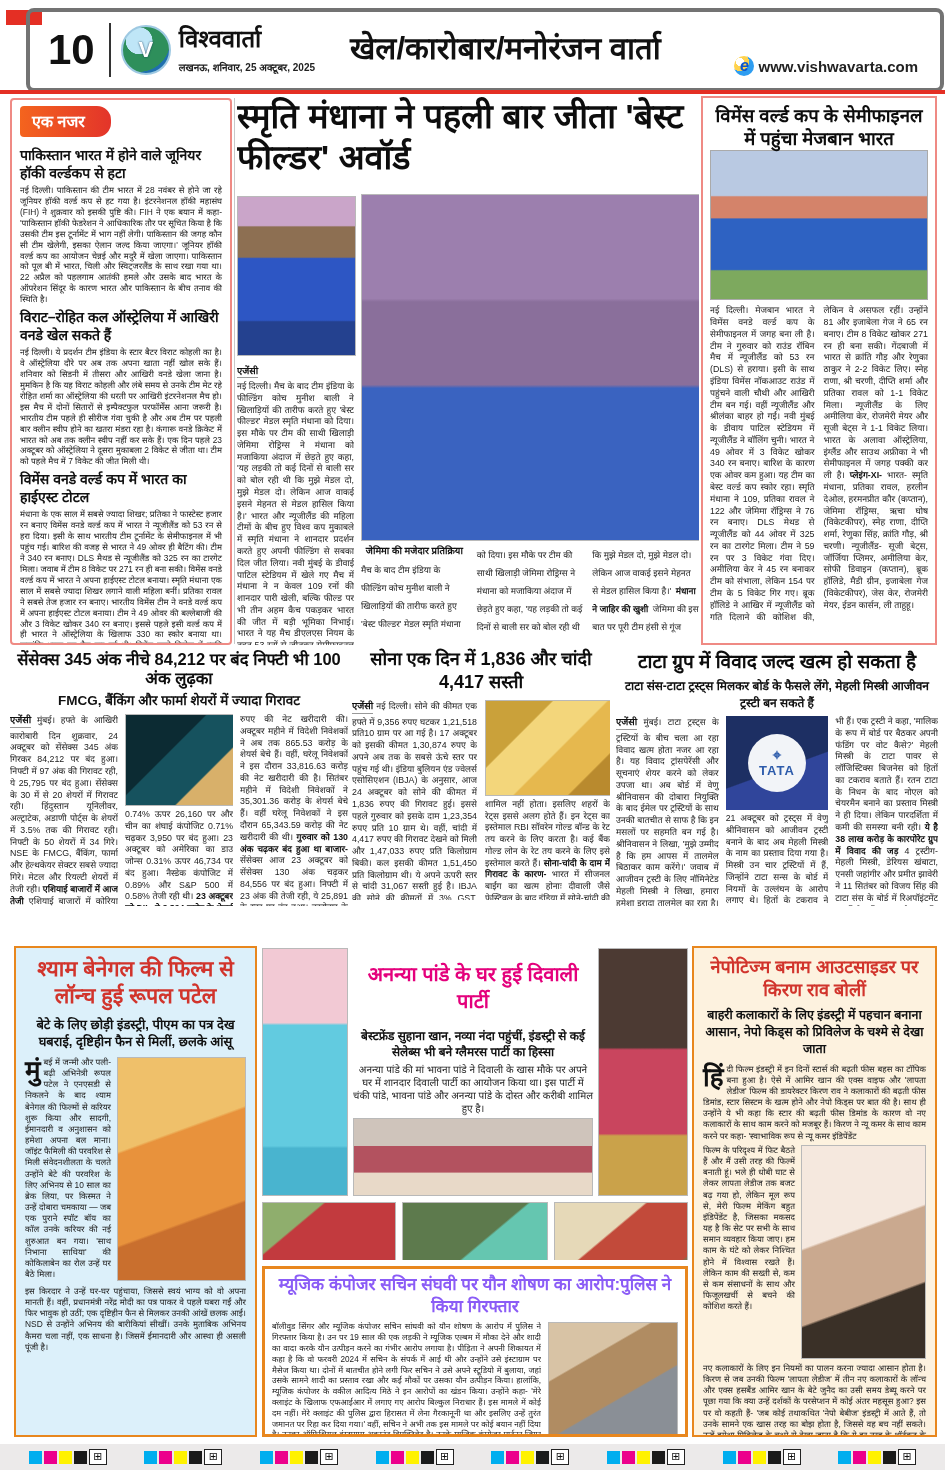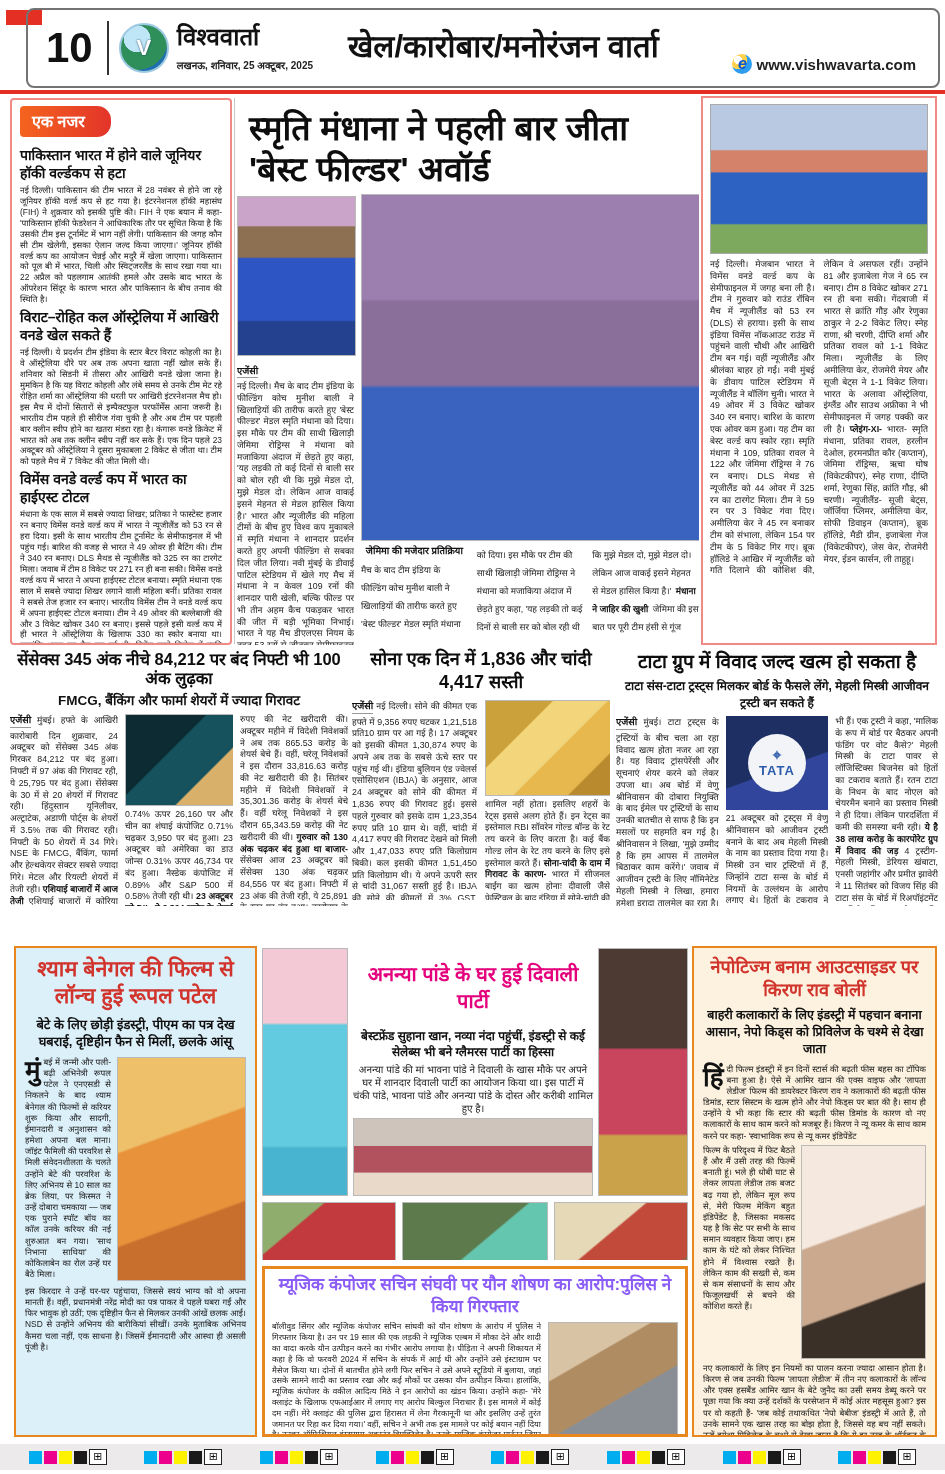--- a/index.html
+++ b/index.html
@@ -1,20 +1,20 @@
 <!DOCTYPE html>
 <html lang="hi"><head>
 <meta charset="utf-8">
 <style>
   html,body{margin:0;padding:0;background:#fff;}
   body{font-family:"Liberation Sans","DejaVu Sans",sans-serif;color:#1a1a1a;}
   .page{position:relative;width:945px;height:1474px;background:#fff;overflow:hidden;margin:0 auto;}
   
   .print-mark{position:absolute;left:6px;top:10px;width:36px;height:15px;background:#e42f24;}
-  .header-box{position:absolute;left:26px;top:8px;width:910px;height:76px;border:2px solid #737373;border-radius:8px;display:flex;align-items:center;}
+  .header-box{position:absolute;left:26px;top:8px;width:910px;height:76px;border:4px solid #737373;border-radius:8px;display:flex;align-items:center;}
   .header-rule{position:absolute;left:0;top:90px;width:945px;height:4px;background:#e42f24;}
   .pageno{font-size:42px;font-weight:bold;color:#111;padding:0 14px 0 18px;}
   .hdr-div{width:2px;height:54px;background:#333;margin-right:10px;}
   .logo-wrap{display:flex;align-items:center;gap:8px;}
   .logo-circle{width:46px;height:46px;border-radius:50%;background:radial-gradient(circle at 35% 30%,#bfe6f7 0 30%,#2e8f5b 31% 70%,#1f6fae 71% 100%);border:2px solid #9ec9e2;display:flex;align-items:center;justify-content:center;color:#fff;font-weight:bold;font-size:22px;text-shadow:0 0 2px #135;}
   .brand-name{font-size:24px;font-weight:bold;color:#111;line-height:1.05;}
   .brand-date{font-size:10px;font-weight:bold;color:#222;margin-top:9px;}
   .section-title{position:absolute;left:320px;top:14px;width:400px;text-align:left;font-size:31px;font-weight:bold;color:#111;}
   .site{position:absolute;right:22px;top:44px;display:flex;align-items:center;gap:4px;font-size:15px;font-weight:bold;color:#222;}
   .e-icon{width:20px;height:20px;border-radius:50%;background:radial-gradient(circle at 30% 30%,#fff 0 20%,#ffd24d 21% 45%,#2e9df0 46% 100%);color:#0b57d0;font-style:italic;font-weight:bold;font-size:16px;display:flex;align-items:center;justify-content:center;}
@@ -24,21 +24,21 @@
   .bodytxt{font-size:8.8px;line-height:1.34;text-align:justify;color:#222;}
   .subhead-inline{font-weight:bold;color:#111;margin-top:40px;}
   .photo{background-size:cover;border:1px solid #b9b9b9;}
   
   .eknajar{position:absolute;left:10px;top:98px;width:222px;height:547px;border:2px solid #ef8a84;border-radius:4px;padding:6px 8px;box-sizing:border-box;overflow:hidden;background:#fff;}
   .eknajar-tab{display:inline-block;background:linear-gradient(90deg,#f4641e,#e3342a);color:#fff;font-weight:bold;font-size:16px;padding:4px 26px 5px 12px;border-radius:4px 14px 14px 4px;margin-bottom:6px;}
   .story-title{font-size:14px;font-weight:bold;line-height:1.25;color:#111;margin:4px 0 3px;}
   .story-body{font-size:8.4px;line-height:1.3;text-align:justify;color:#222;}
   
   .lead{position:absolute;left:237px;top:96px;width:462px;height:549px;overflow:hidden;}
-  .lead h1{margin:12px;font-size:34px;line-height:1.2;font-weight:bold;color:#0d0d0d;}
+  .lead h1{margin:0;font-size:34px;line-height:1.2;font-weight:bold;color:#0d0d0d;}
   .lead-photo-s{position:absolute;left:0;top:100px;width:117px;height:158px;background:linear-gradient(180deg,#caa5c9 0 18%,#8d6f52 19% 38%,#2d56c4 39% 78%,#24418f 79% 100%);}
   .lead-photo-l{position:absolute;left:124px;top:98px;width:338px;height:345px;background:linear-gradient(180deg,#9c7fae 0 30%,#8a6f9b 31% 55%,#3a63c0 56% 100%);}
   .lead-col1{position:absolute;left:0;top:264px;width:117px;height:285px;overflow:hidden;}
   .lead-cap{position:absolute;left:124px;top:448px;width:338px;height:101px;overflow:hidden;column-count:3;column-gap:9px;}
   .cap-head{font-weight:bold;font-size:9.6px;text-align:center;margin-bottom:2px;color:#111;}
   
   .semi{position:absolute;left:701px;top:96px;width:236px;height:549px;border:2px solid #ef8a84;box-sizing:border-box;padding:6px 7px;overflow:hidden;background:#fff;}
   .semi h2{margin:0;font-size:18.5px;line-height:1.25;font-weight:bold;text-align:center;color:#0d0d0d;}
   .semi .sub{font-size:12.5px;font-weight:bold;text-align:center;margin:5px 0;color:#111;line-height:1.3;}
   .semi-photo{width:100%;height:150px;background:linear-gradient(180deg,#b9c9e2 0 30%,#d4836a 31% 45%,#2e62c2 46% 80%,#7da95e 81% 100%);border:1px solid #aaa;margin-bottom:5px;box-sizing:border-box;}
@@ -157,20 +157,21 @@
     </div>
     <div class="lead-cap">
       <div class="cap-head">जेमिमा की मजेदार प्रतिक्रिया</div>
       <span class="bodytxt">मैच के बाद टीम इंडिया के फील्डिंग कोच मुनीश बाली ने खिलाड़ियों की तारीफ करते हुए 'बेस्ट फील्डर' मेडल स्मृति मंधाना को दिया। इस मौके पर टीम की साथी खिलाड़ी जेमिमा रोड्रिग्स ने मंधाना को मजाकिया अंदाज में छेड़ते हुए कहा, 'यह लड़की तो कई दिनों से बाली सर को बोल रही थी कि मुझे मेडल दो, मुझे मेडल दो। लेकिन आज वाकई इसने मेहनत से मेडल हासिल किया है।'</span>
       <span class="bodytxt subhead-inline">मंधाना ने जाहिर की खुशी</span>
       <span class="bodytxt">जेमिमा की इस बात पर पूरी टीम हंसी से गूंज उठी। मंधाना ने भी खुशी जाहिर करते हुए कहा, 'टीम में जबसे मेडल देना शुरू हुआ है, ढाई साल हो गए, पहली बार मिला है।' भारतीय क्रिकेट कंट्रोल बोर्ड (बीसीसीआई) ने ड्रेसिंग रूम का वीडियो अब जारी किया है। भारत की निगाहें लीग स्टेज के आखिरी मुकाबले पर हैं, जहां टीम रविवार को नवी मुंबई में बांग्लादेश टीम से भिड़ेगी।</span>
     </div>
   </div>
 
   <div class="semi">
+    <h2>विमेंस वर्ल्ड कप के सेमीफाइनल में पहुंचा मेजबान भारत</h2>
     <div class="photo semi-photo"></div>
     <div class="semi-cols bodytxt">
       <span>नई दिल्ली। मेजबान भारत ने विमेंस वनडे वर्ल्ड कप के सेमीफाइनल में जगह बना ली है। टीम ने गुरुवार को राउंड रॉबिन मैच में न्यूजीलैंड को 53 रन (DLS) से हराया। इसी के साथ इंडिया विमेंस नॉकआउट राउंड में पहुंचने वाली चौथी और आखिरी टीम बन गई। वहीं न्यूजीलैंड और श्रीलंका बाहर हो गईं। नवी मुंबई के डीवाय पाटिल स्टेडियम में न्यूजीलैंड ने बॉलिंग चुनी। भारत ने 49 ओवर में 3 विकेट खोकर 340 रन बनाए। बारिश के कारण एक ओवर कम हुआ। यह टीम का बेस्ट वर्ल्ड कप स्कोर रहा। स्मृति मंधाना ने 109, प्रतिका रावल ने 122 और जेमिमा रॉड्रिग्स ने 76 रन बनाए। DLS मेथड से न्यूजीलैंड को 44 ओवर में 325 रन का टारगेट मिला। टीम ने 59 रन पर 3 विकेट गंवा दिए। अमीलिया केर ने 45 रन बनाकर टीम को संभाला, लेकिन 154 पर टीम के 5 विकेट गिर गए। ब्रूक हॉलिडे ने आखिर में न्यूजीलैंड को गति दिलाने की कोशिश की, लेकिन वे असफल</span>
       <span>रहीं। उन्होंने 81 और इजाबेला गेज ने 65 रन बनाए। टीम 8 विकेट खोकर 271 रन ही बना सकी। गेंदबाजी में भारत से क्रांति गौड़ और रेणुका ठाकुर ने 2-2 विकेट लिए। स्नेह राणा, श्री चरणी, दीप्ति शर्मा और प्रतिका रावल को 1-1 विकेट मिला। न्यूजीलैंड के लिए अमीलिया केर, रोजमेरी मेयर और सूजी बेट्स ने 1-1 विकेट लिया। भारत के अलावा ऑस्ट्रेलिया, इंग्लैंड और साउथ अफ्रीका ने भी सेमीफाइनल में जगह पक्की कर ली है।</span>
       <span class="subhead-inline">प्लेइंग-XI-</span>
       <span>भारत- स्मृति मंधाना, प्रतिका रावल, हरलीन देओल, हरमनप्रीत कौर (कप्तान), जेमिमा रॉड्रिग्स, ऋचा घोष (विकेटकीपर), स्नेह राणा, दीप्ति शर्मा, रेणुका सिंह, क्रांति गौड़, श्री चरणी। न्यूजीलैंड- सूजी बेट्स, जॉर्जिया प्लिमर, अमीलिया केर, सोफी डिवाइन (कप्तान), ब्रूक हॉलिडे, मैडी ग्रीन, इजाबेला गेज (विकेटकीपर), जेस केर, रोजमेरी मेयर, ईडन कार्सन, ली ताहुहू।</span>
     </div>
   </div>
 
   <div class="biz sensex">

